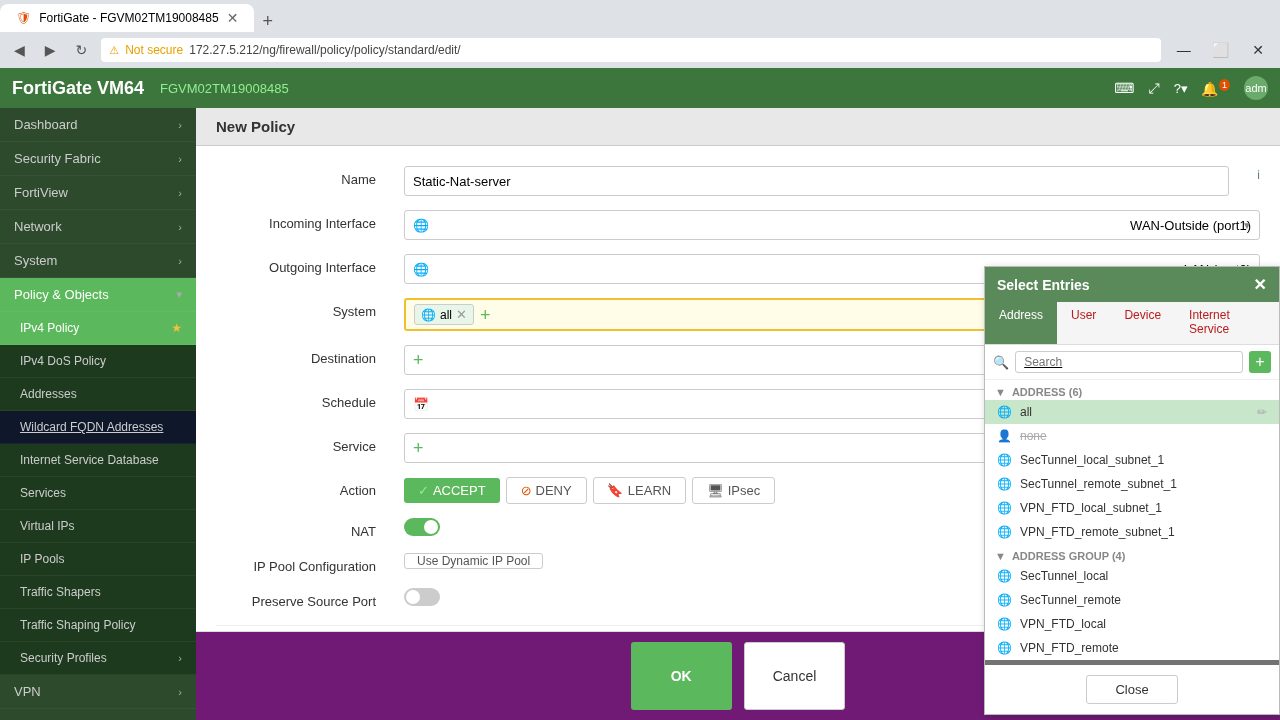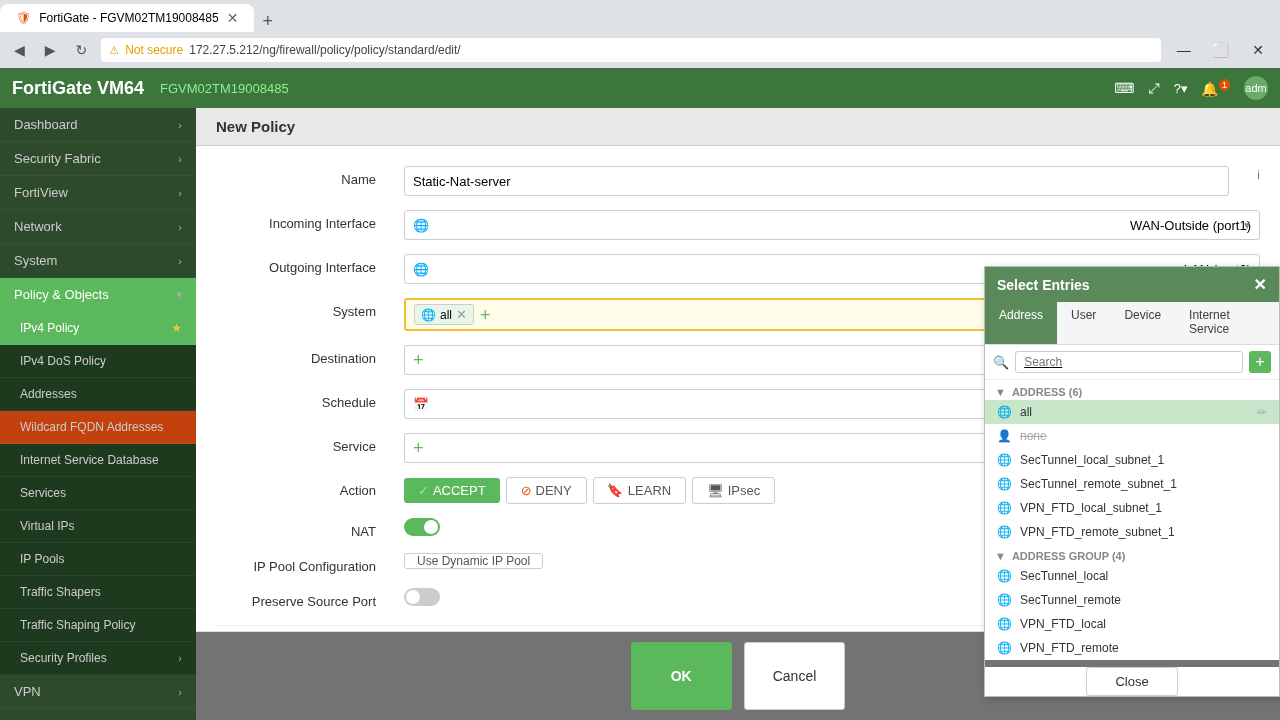--- a/index.html
+++ b/index.html
@@ -67,37 +67,37 @@
     .toggle-knob { width: 14px; height: 14px; background: white; border-radius: 50%; position: absolute; top: 2px; transition: left 0.2s; }
     .toggle.on .toggle-knob { left: 20px; }
     .toggle.off .toggle-knob { left: 2px; }
 
     
     .ip-pool-row { display: flex; gap: 6px; }
     .btn-pool-active { background: #5cb85c; color: white; border: none; padding: 4px 12px; border-radius: 3px; cursor: pointer; font-size: 12px; }
     .btn-pool-inactive { background: white; color: #555; border: 1px solid #ccc; padding: 0 12px; border-radius: 3px; cursor: pointer; font-size: 12px; }
 
     
-    .bottom-bar { position: fixed; bottom: 0; left: 196px; right: 0; background: #737373; border-top: 1px solid #ddd; padding: 10px 20px; display: flex; justify-content: center; z-index: 10; }
+    .bottom-bar { position: fixed; bottom: 0; left: 196px; right: 0; background: #701a75; border-top: 1px solid #ddd; padding: 10px 20px; display: flex; justify-content: center; z-index: 10; }
     .btn-ok { background: #5cb85c; color: white; border: none; padding: 7px 40px; border-radius: 3px; cursor: pointer; font-size: 14px; font-weight: bold; }
     .btn-cancel { background: white; color: #333; border: 1px solid #ccc; padding: 25px 28px; border-radius: 3px; cursor: pointer; font-size: 14px; margin-left: 12px; }
     .select-entries-panel { position: absolute; top: 158px; right: 0; width: 296px; background: white; border: 1px solid #bbb; box-shadow: 2px 2px 8px rgba(0,0,0,0.2); z-index: 100; }
     .panel-header { background: #5a8a5a; color: white; padding: 8px 12px; display: flex; align-items: center; justify-content: space-between; font-size: 14px; font-weight: bold; }
     .panel-close { color: white; cursor: pointer; font-size: 16px; }
     .panel-tabs { display: flex; border-bottom: 1px solid #ddd; background: #f5f5f5; }
-    .panel-tab { padding: 6px 14px; cursor: pointer; font-size: 12px; color: #404040; border-bottom: 2px solid transparent; }
+    .panel-tab { padding: 6px 14px; cursor: pointer; font-size: 12px; color: #b91c1c; border-bottom: 2px solid transparent; }
     .panel-tab.active { color: white; background: #5a8a5a; }
     .panel-search { display: flex; align-items: center; padding: 6px 8px; border-bottom: 1px solid #eee; gap: 6px; }
     .panel-search input { flex: 1; border: 1px solid #ccc; border-radius: 3px; padding: 4px 8px; font-size: 12px; text-decoration: underline; }
     .panel-add-btn { background: #5cb85c; color: white; border: none; width: 22px; height: 22px; border-radius: 3px; cursor: pointer; font-size: 16px; display: flex; align-items: center; justify-content: center; }
     .panel-list { max-height: 380px; overflow-y: auto; }
     .panel-group { padding: 6px 10px 2px; font-size: 11px; color: #888; font-weight: bold; display: flex; align-items: center; gap: 6px; }
     .panel-entry { display: flex; align-items: center; padding: 5px 12px; cursor: pointer; font-size: 12px; color: #333; gap: 8px; }
     .panel-entry.hovered { background: #c8e6c9; }
-    .panel-footer { padding: 0; text-align: center; border-top: 7px solid #737373; }
+    .panel-footer { padding: 10px; text-align: center; border-top: 5px solid #737373; }
     .btn-close { background: white; color: #333; border: 1px solid #ccc; padding: 6px 28px; border-radius: 3px; cursor: pointer; font-size: 13px; }
 
     .info-icon { color: #5a8a5a; font-size: 12px; }
     .select-wrapper { position: relative; }
     .select-chevron { position: absolute; right: 8px; top: 50%; transform: translateY(-50%); color: #888; font-size: 10px; pointer-events: none; }
   </style>
 </head>
 <body>
 
 <div class="tab-bar">
@@ -169,21 +169,21 @@
         <div class="sidebar-item sub-active" style="background:#5cb85c;color:white;">
           <span>IPv4 Policy</span>
           <span class="star">★</span>
         </div>
         <div class="sidebar-item" style="background:#1e3a1e;">
           <span>IPv4 DoS Policy</span>
         </div>
         <div class="sidebar-item" style="background:#1e3a1e;">
           <span>Addresses</span>
         </div>
-        <div class="sidebar-item" style="background:#c2410c;">
+        <div class="sidebar-item" style="background:#0f172a;text-decoration:underline;">
           <span>Wildcard FQDN Addresses</span>
         </div>
         <div class="sidebar-item" style="background:#1e3a1e;">
           <span>Internet Service Database</span>
         </div>
         <div class="sidebar-item" style="background:#1e3a1e;">
           <span>Services</span>
         </div>
         <div class="sidebar-item" style="background:#1e3a1e;">
           <span>Virtual IPs</span>

